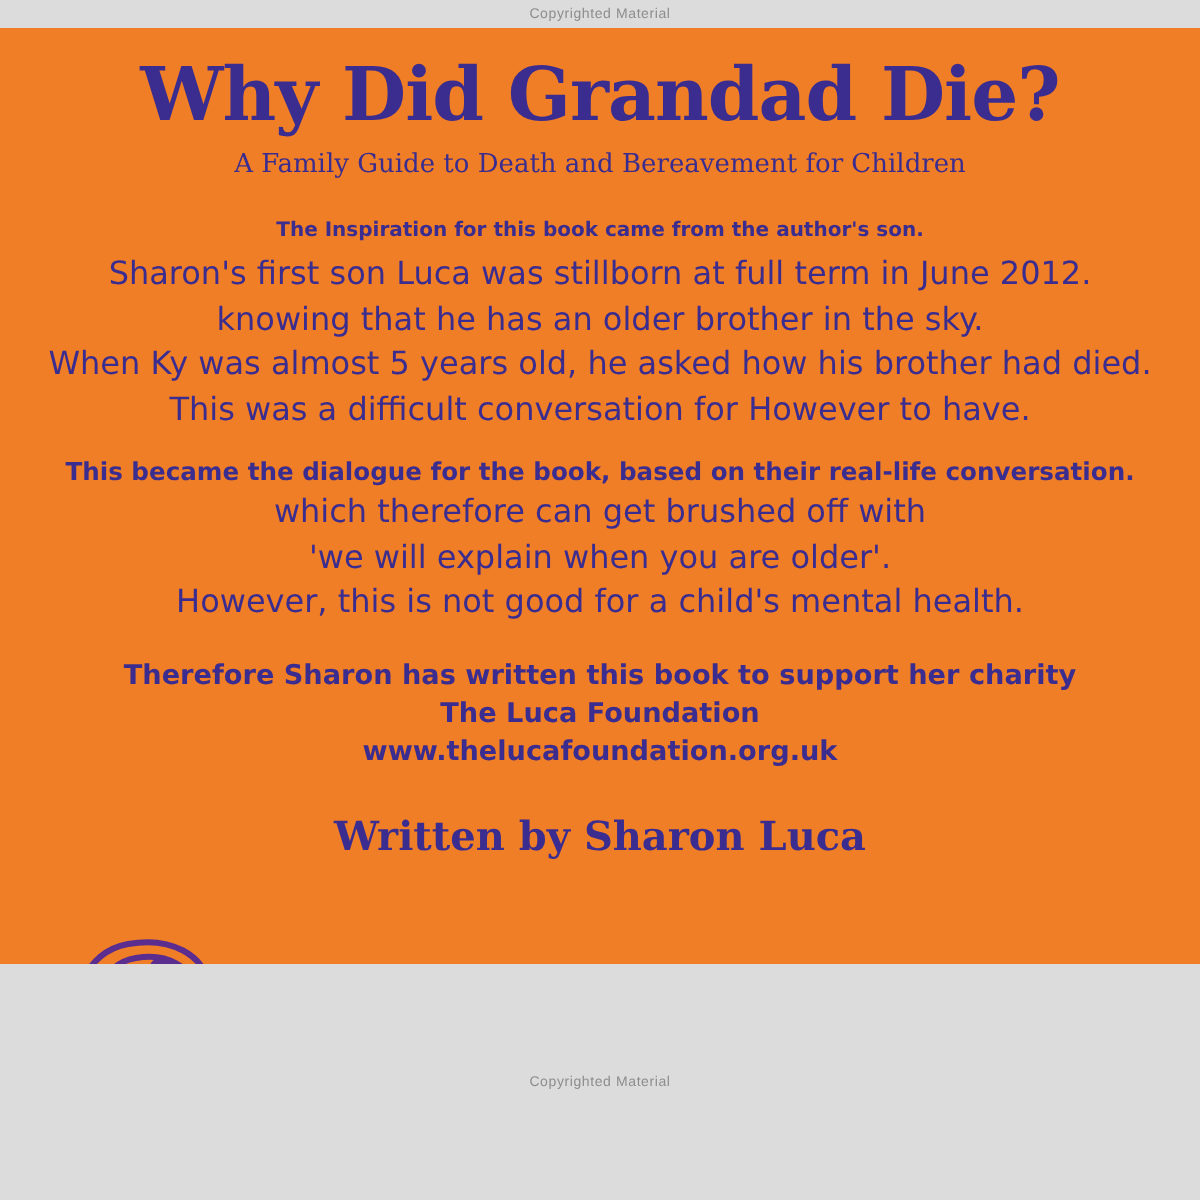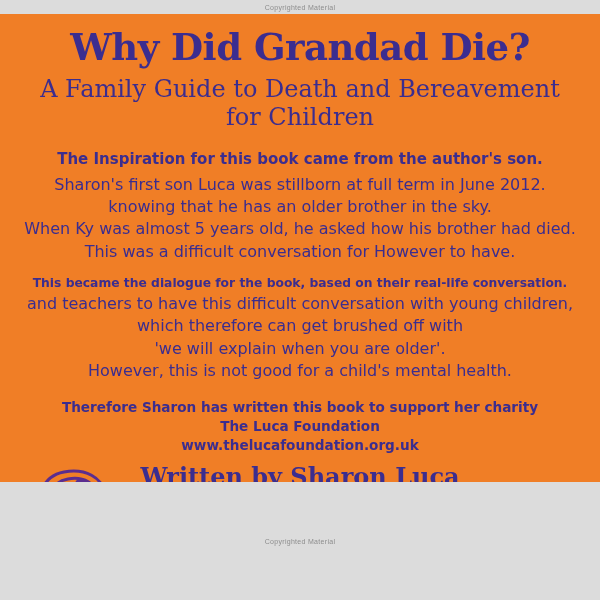--- a/index.html
+++ b/index.html
@@ -56,36 +56,36 @@
     font-family: "DejaVu Serif", serif;
     font-weight: bold;
     font-size: 37px;
     line-height: 1.06;
     letter-spacing: -0.5px;
   }
   .subtitle {
     margin: 9px 0 0 0;
     color: #3b2d8f;
     font-family: "DejaVu Serif", serif;
-    font-size: 24px;
+    font-size: 13px;
     font-weight: normal;
     line-height: 1.15;
   }
 
   .blurb {
     margin-top: 18px;
     color: #3b2d8f;
     font-family: "DejaVu Sans", sans-serif;
   }
   .para {
     margin: 0 0 14px 0;
   }
   .para.tight { margin-bottom: 12px; }
   .lead {
-    font-size: 15px;
+    font-size: 10px;
     font-weight: bold;
     line-height: 1.42;
     margin-bottom: 3px;
   }
   .body-line {
     font-size: 16px;
     line-height: 1.40;
   }
   .emph {
     font-size: 12.3px;
@@ -95,25 +95,25 @@
   .charity {
     font-size: 13.6px;
     font-weight: bold;
     line-height: 1.40;
     margin-top: 16px;
   }
   .charity .url {
     display: block;
   }
   .author {
-    margin-top: 7px;
+    margin-top: 20px;
     color: #3b2d8f;
     font-family: "DejaVu Serif", serif;
     font-weight: bold;
-    font-size: 24px;
+    font-size: 20px;
   }
 
   
   .bottom {
     position: absolute;
     left: 0;
     bottom: 0;
     width: 600px;
     height: 118px;
   }
@@ -222,21 +222,20 @@
       <div class="para tight">
         <div class="lead">The Inspiration for this book came from the author's son.</div>
         <div class="body-line">Sharon's first son Luca was stillborn at full term in June 2012.</div>
         <div class="body-line">knowing that he has an older brother in the sky.</div>
         <div class="body-line">When Ky was almost 5 years old, he asked how his brother had died.</div>
         <div class="body-line">This was a difficult conversation for However to have.</div>
       </div>
 
       <div class="para">
         <div class="emph">This became the dialogue for the book, based on their real-life conversation.</div>
-        <div class="body-line">and teachers to have this difficult conversation with young children,</div>
         <div class="body-line">which therefore can get brushed off with</div>
         <div class="body-line">'we will explain when you are older'.</div>
         <div class="body-line">However, this is not good for a child's mental health.</div>
       </div>
 
       <div class="charity">
         <div>Therefore Sharon has written this book to support her charity</div>
         <div>The Luca Foundation</div>
         <span class="url">www.thelucafoundation.org.uk</span>
       </div>

